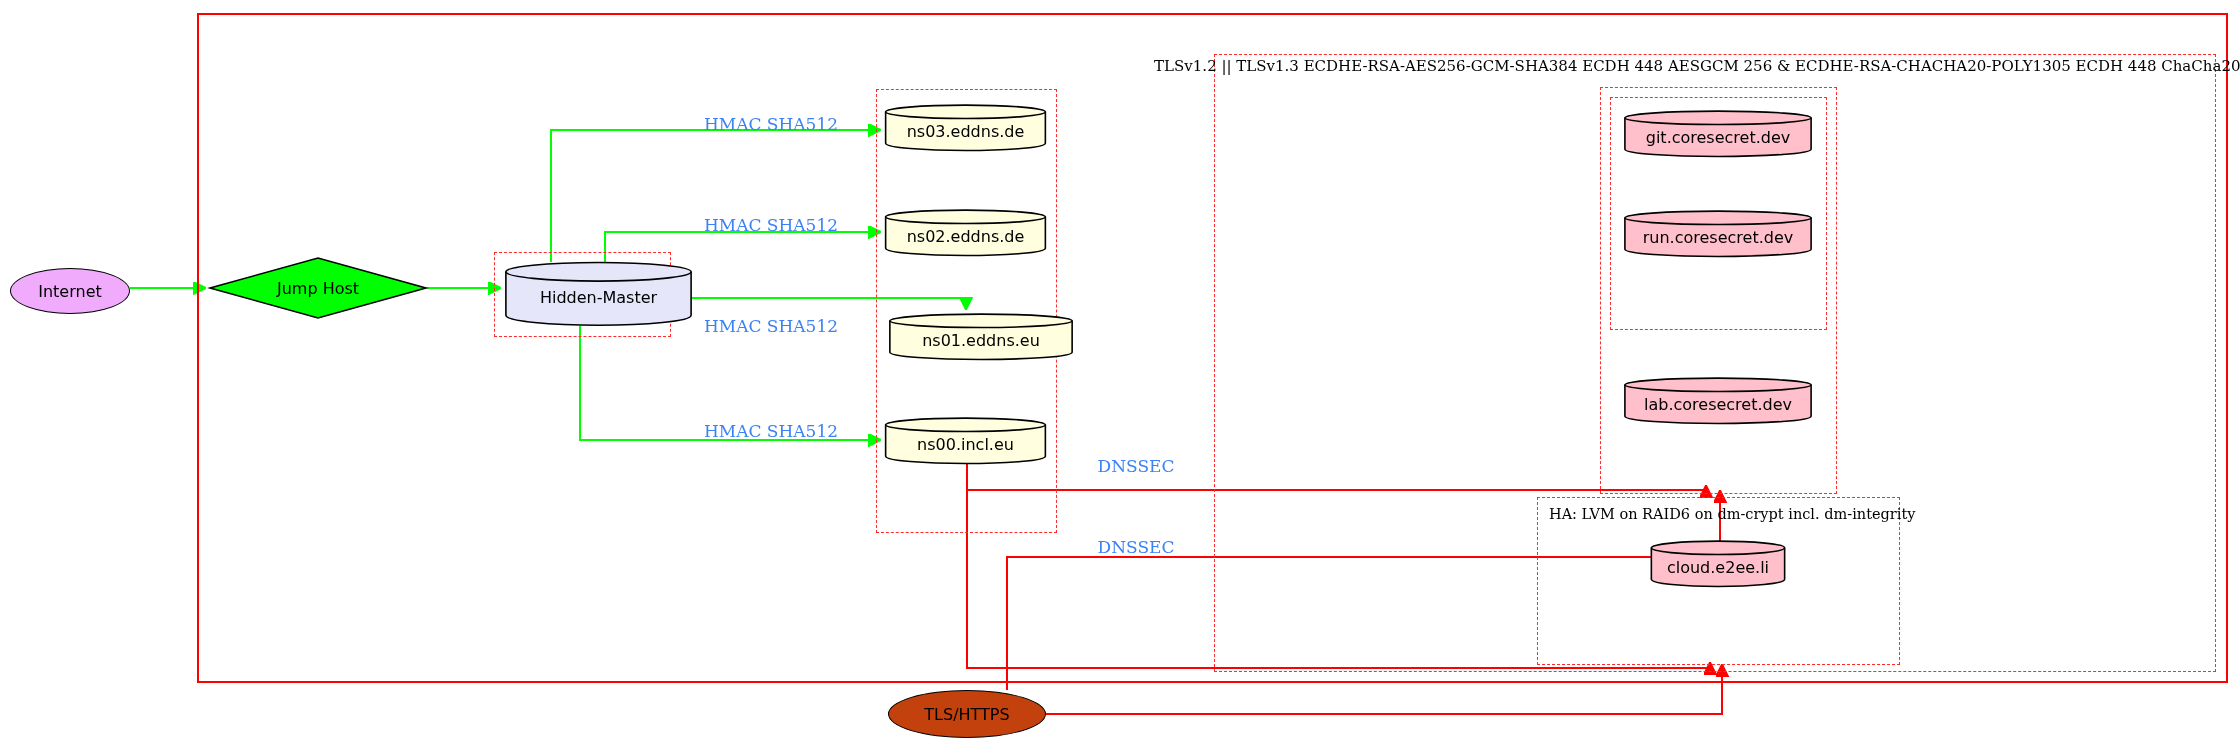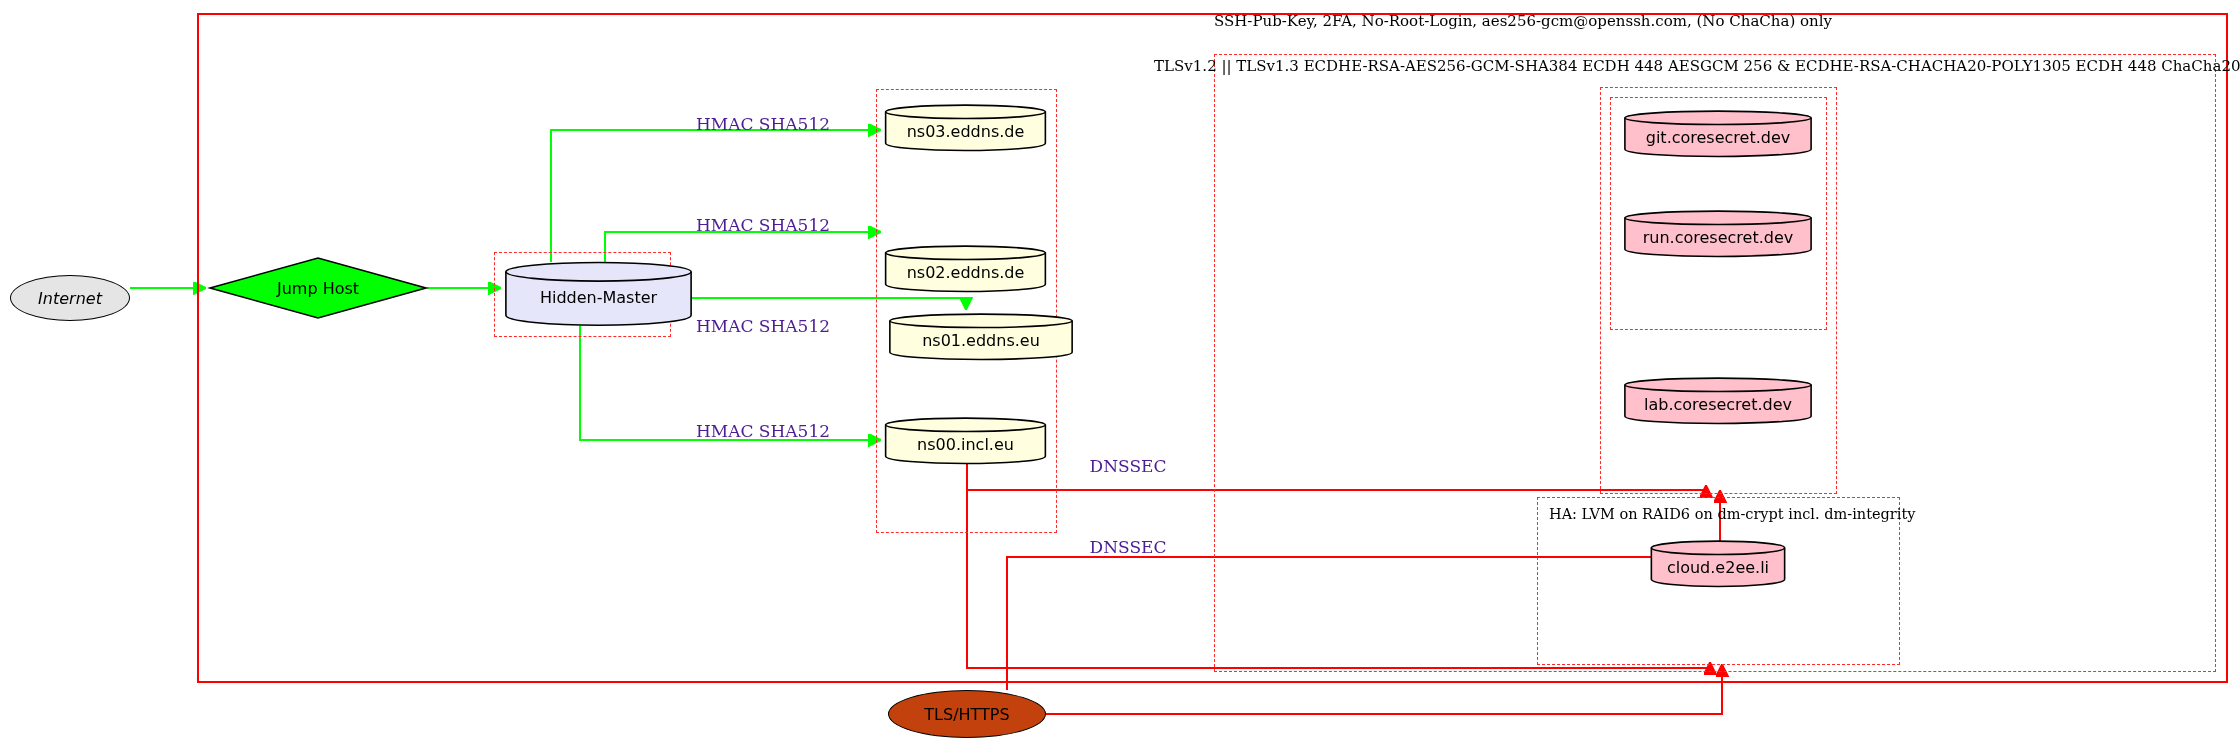--- a/index.html
+++ b/index.html
@@ -19,21 +19,21 @@
         box-sizing:border-box;color:#000;font-size:16px;white-space:nowrap;}
   .ellipse-node{border:1.6px solid #000;border-radius:50%;}
 
   .shape-node{display:block;}
   .shape-node svg{position:absolute;left:0;top:0;width:100%;height:100%;overflow:visible;}
   .shape-node .nlabel{position:absolute;left:0;right:0;top:0;bottom:0;display:flex;
                       align-items:center;justify-content:center;}
   .cyl .nlabel{padding-top:7px;}
 
   .edge-label{position:absolute;font-family:"DejaVu Serif","Liberation Serif",serif;
-              font-size:17px;color:#4c1d95;white-space:nowrap;transform:translateX(-50%);}
+              font-size:17px;color:#3b82f6;white-space:nowrap;transform:translateX(-50%);margin-left:8px;}
 </style>
 </head>
 <body>
 
 <div id="canvas">
 
   <svg id="edges" viewBox="0 0 2240 744" fill="none">
     <defs>
       <marker id="arrG" viewBox="0 0 10 10" refX="9" refY="5" markerWidth="6.5" markerHeight="6.5" orient="auto-start-reverse">
         <path d="M0,0 L10,5 L0,10 z" fill="#00ff00" stroke="#00ff00"></path>
@@ -58,21 +58,20 @@
 
       <polyline points="967,464 967,668 1710,668 1710,663" marker-end="url(#arrR)"></polyline>
 
       <polyline points="1007,690 1007,557 1720,557 1720,491" marker-end="url(#arrR)"></polyline>
 
       <polyline points="1046,714 1722,714 1722,665" marker-end="url(#arrR)"></polyline>
     </g>
   </svg>
 
   <div class="cluster solid-red" style="left:197px;top:13px;width:2031px;height:670px;"></div>
-  <div class="cluster-label" style="left:1214px;top:12px;font-size:15px;">SSH-Pub-Key, 2FA, No-Root-Login, aes256-gcm@openssh.com, (No ChaCha) only</div>
 
   <div class="cluster dashed-red" style="left:1214px;top:54px;width:1002px;height:618px;"></div>
   <div class="cluster-label centered" style="left:1714px;top:57px;font-size:15px;">TLSv1.2 || TLSv1.3 ECDHE-RSA-AES256-GCM-SHA384 ECDH 448 AESGCM 256 &amp; ECDHE-RSA-CHACHA20-POLY1305 ECDH 448 ChaCha20 256</div>
 
   <div class="cluster dashed-red" style="left:876px;top:89px;width:181px;height:444px;"></div>
 
   <div class="cluster dashed-red" style="left:494px;top:252px;width:177px;height:85px;"></div>
 
   <div class="cluster dashed-red" style="left:1600px;top:87px;width:237px;height:407px;"></div>
   <div class="cluster dashed-red" style="left:1610px;top:97px;width:217px;height:233px;"></div>
@@ -80,21 +79,21 @@
   <div class="cluster dashed-red" style="left:1537px;top:497px;width:363px;height:168px;"></div>
   <div class="cluster-label" style="left:1549px;top:506px;font-size:14.5px;">HA: LVM on RAID6 on dm-crypt incl. dm-integrity</div>
 
   <div class="edge-label" style="left:763px;top:114px;">HMAC SHA512</div>
   <div class="edge-label" style="left:763px;top:215px;">HMAC SHA512</div>
   <div class="edge-label" style="left:763px;top:316px;">HMAC SHA512</div>
   <div class="edge-label" style="left:763px;top:421px;">HMAC SHA512</div>
   <div class="edge-label" style="left:1128px;top:456px;">DNSSEC</div>
   <div class="edge-label" style="left:1128px;top:537px;">DNSSEC</div>
 
-  <div class="node ellipse-node" style="left:10px;top:275px;width:120px;height:46px;background:#e5e5e5;font-style:italic;">
+  <div class="node ellipse-node" style="left:10px;top:268px;width:120px;height:46px;background:#f0abfc;">
     <span>Internet</span>
   </div>
 
   <div class="node shape-node" style="left:210px;top:258px;width:216px;height:60px;">
     <svg viewBox="0 0 216 60" preserveAspectRatio="none">
       <polygon points="0,30 108,0 216,30 108,60" fill="#00ff00" stroke="#000000" stroke-width="1.6" vector-effect="non-scaling-stroke"></polygon>
     </svg>
     <span class="nlabel">Jump Host</span>
   </div>
 
@@ -107,21 +106,21 @@
   </div>
 
   <div class="node shape-node cyl" style="left:884px;top:104px;width:163px;height:47px;">
     <svg viewBox="0 0 100 42" preserveAspectRatio="none">
       <path d="M1,7 L1,35 C1,39 25,41.5 50,41.5 C75,41.5 99,39 99,35 L99,7" fill="#ffffe0" stroke="#000000" stroke-width="1.6" vector-effect="non-scaling-stroke"></path>
       <ellipse cx="50" cy="7" rx="49" ry="6" fill="#ffffe0" stroke="#000000" stroke-width="1.6" vector-effect="non-scaling-stroke"></ellipse>
     </svg>
     <span class="nlabel">ns03.eddns.de</span>
   </div>
 
-  <div class="node shape-node cyl" style="left:884px;top:209px;width:163px;height:47px;margin-top:36px;">
+  <div class="node shape-node cyl" style="left:884px;top:209px;width:163px;height:47px;">
     <svg viewBox="0 0 100 42" preserveAspectRatio="none">
       <path d="M1,7 L1,35 C1,39 25,41.5 50,41.5 C75,41.5 99,39 99,35 L99,7" fill="#ffffe0" stroke="#000000" stroke-width="1.6" vector-effect="non-scaling-stroke"></path>
       <ellipse cx="50" cy="7" rx="49" ry="6" fill="#ffffe0" stroke="#000000" stroke-width="1.6" vector-effect="non-scaling-stroke"></ellipse>
     </svg>
     <span class="nlabel">ns02.eddns.de</span>
   </div>
 
   <div class="node shape-node cyl" style="left:888px;top:313px;width:186px;height:47px;">
     <svg viewBox="0 0 100 42" preserveAspectRatio="none">
       <path d="M1,7 L1,35 C1,39 25,41.5 50,41.5 C75,41.5 99,39 99,35 L99,7" fill="#ffffe0" stroke="#000000" stroke-width="1.6" vector-effect="non-scaling-stroke"></path>

